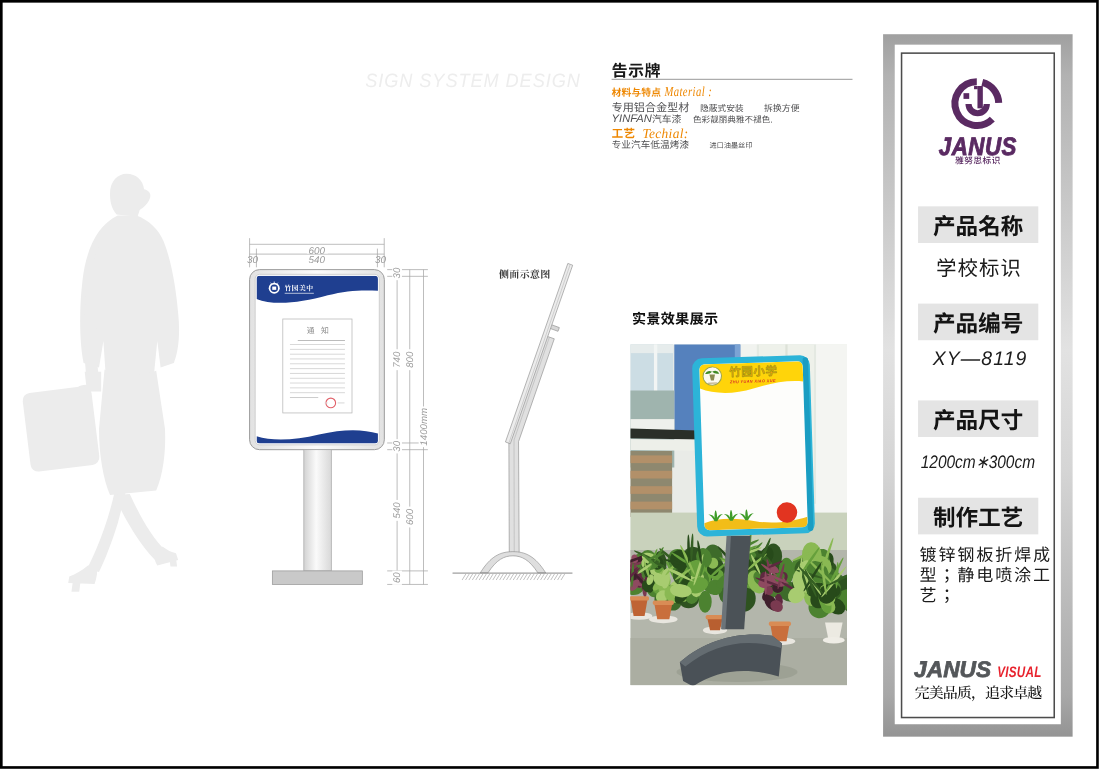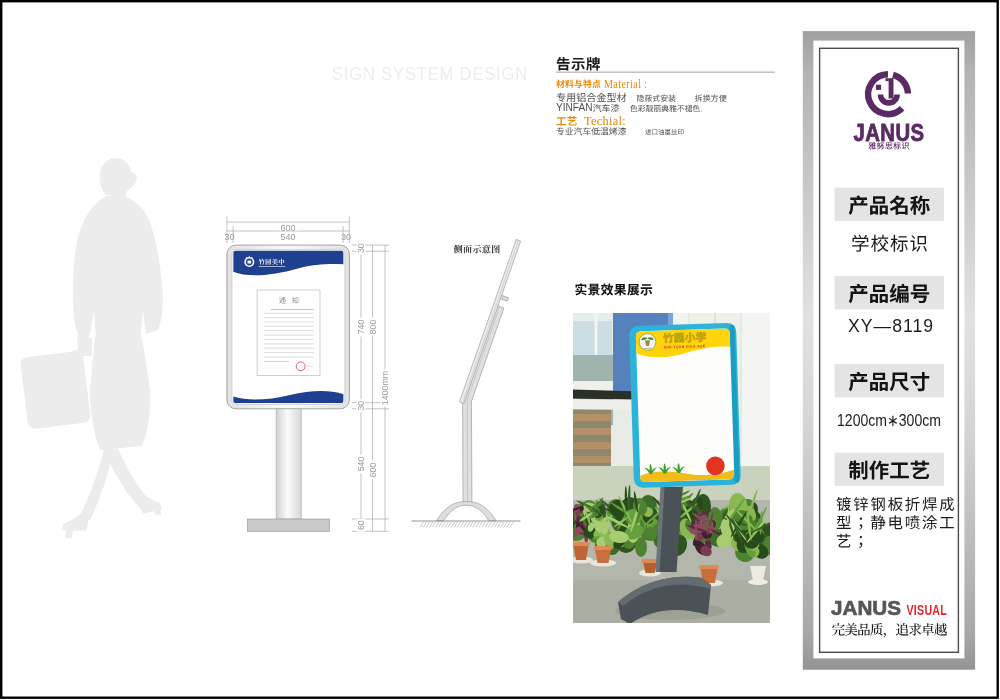--- a/index.html
+++ b/index.html
@@ -1,15 +1,15 @@
 <!DOCTYPE html>
 <html><head><meta charset="utf-8">
 <style>
 html,body{margin:0;padding:0;background:#fff;}
-#page{position:relative;width:1000px;height:700px;overflow:hidden;background:#fff;}
+#page{position:relative;width:1000px;height:700px;overflow:hidden;background:#fff;font-style:italic;}
 </style></head>
 <body>
 <div id="page">
 <svg width="1000" height="700" viewBox="0 0 1000 700">
 <defs>
 <linearGradient id="mg" x1="0" y1="0" x2="0" y2="1">
  <stop offset="0" stop-color="#a0a0a0"></stop>
           <stop offset="0.06" stop-color="#b2b2b2"></stop>
  <stop offset="0.45" stop-color="#e2e2e2"></stop>
           <stop offset="0.62" stop-color="#d5d5d5"></stop>

